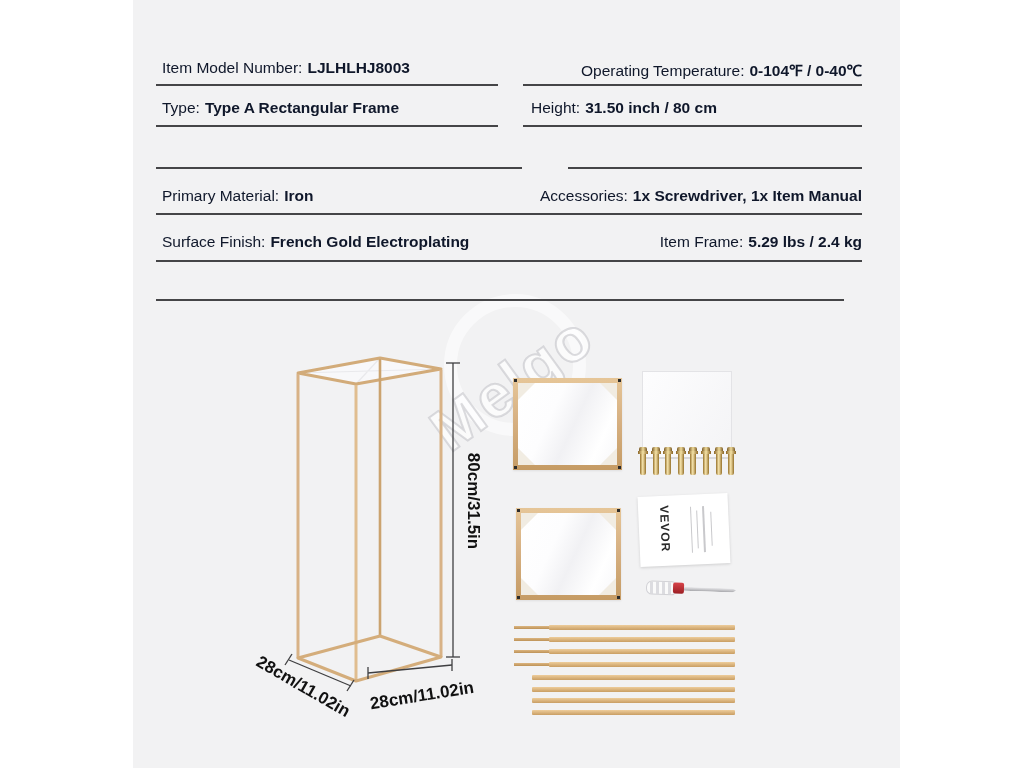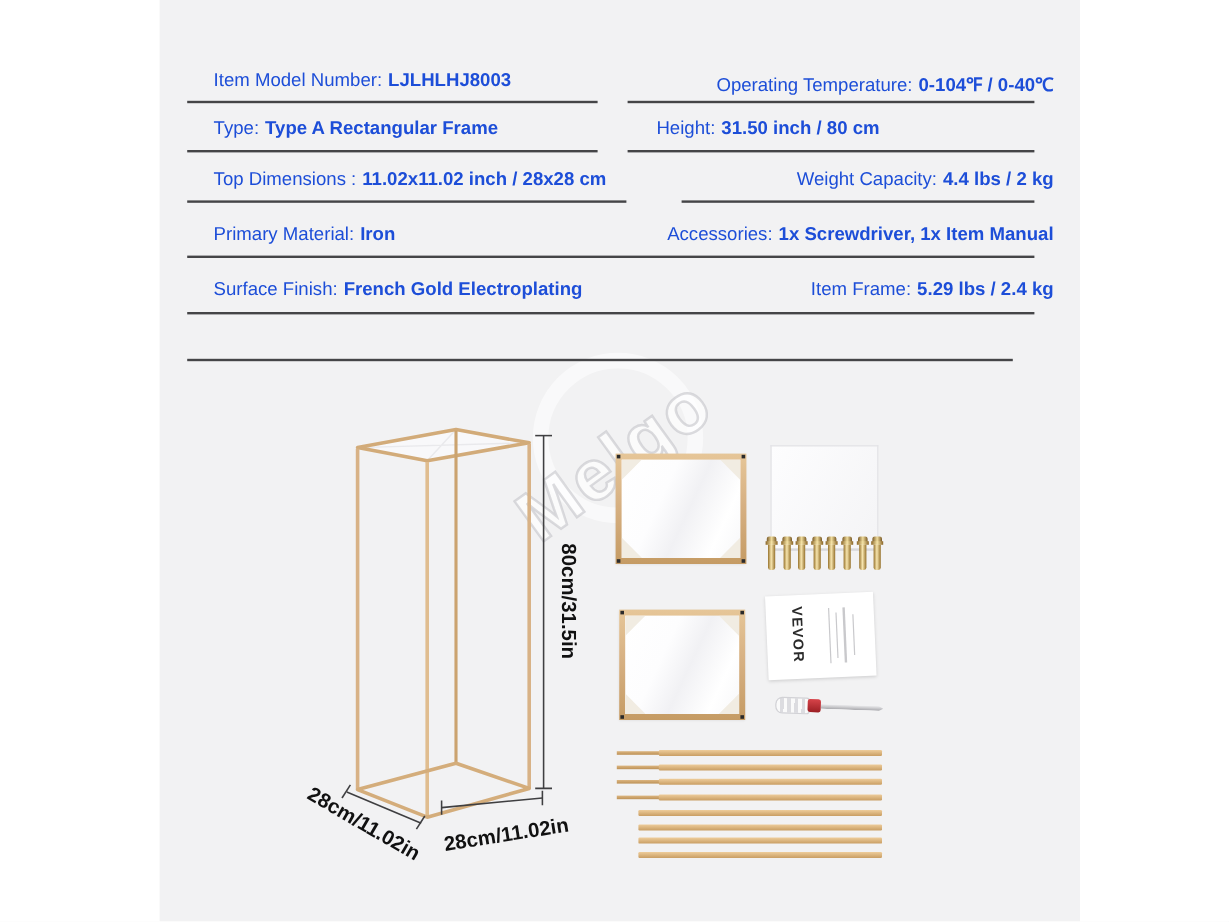--- a/index.html
+++ b/index.html
@@ -1,21 +1,21 @@
 <!DOCTYPE html>
 <html style="--bg: #f2f2f3; --gold: #d7b183; --red: #9c1f24;"><head>
 <meta charset="utf-8">
 <style>
   html,body{margin:0;padding:0;background:#ffffff;}
   #canvas{position:relative;width:1024px;height:768px;background:#ffffff;overflow:hidden;
           font-family:"Liberation Sans",sans-serif;color:#1d1d1f;}
   #sheet{position:absolute;left:133px;top:0;width:767px;height:768px;background:var(--bg,#f2f2f3);}
 
   
-  .cell{position:absolute;font-size:15.5px;white-space:nowrap;color:#1d4ed8;margin-left:16px;}
+  .cell{position:absolute;font-size:15.5px;white-space:nowrap;color:#0f172a;}
   .cell .lbl{font-weight:400;}
   .cell .val{font-weight:700;margin-left:5px;}
   .rcell{left:430px;width:432px;text-align:right;}
   .ln{position:absolute;height:1.6px;background:#454547;}
 
   #ln-l1{left:156px;top:84px;width:342px;}
   #ln-l2{left:156px;top:125px;width:342px;}
   #ln-l3{left:156px;top:167px;width:366px;}
   #ln-r1{left:523px;top:84px;width:339px;}
   #ln-r2{left:523px;top:125px;width:339px;}
@@ -107,38 +107,32 @@
 
   <div id="watermark-ring"></div>
   <div id="watermark">Melgo</div>
 
   <div class="cell" style="left:162px;top:59px">
     <span class="lbl">Item Model Number:</span><span class="val">LJLHLHJ8003</span>
   </div>
   <div class="cell" style="left:162px;top:99px">
     <span class="lbl">Type:</span><span class="val">Type A Rectangular Frame</span>
   </div>
-  <div class="cell" style="left:162px;top:141px">
-    <span class="lbl">Top Dimensions :</span><span class="val">11.02x11.02 inch / 28x28 cm</span>
-  </div>
   <div class="cell" style="left:162px;top:187px">
     <span class="lbl">Primary Material:</span><span class="val">Iron</span>
   </div>
   <div class="cell" style="left:162px;top:233px">
     <span class="lbl">Surface Finish:</span><span class="val">French Gold Electroplating</span>
   </div>
 
   <div class="cell rcell" style="top:59px">
     <span class="lbl">Operating Temperature:</span><span class="val">0-104℉ / 0-40℃</span>
   </div>
   <div class="cell" style="left:531px;top:99px">
     <span class="lbl">Height:</span><span class="val">31.50 inch / 80 cm</span>
-  </div>
-  <div class="cell rcell" style="top:141px">
-    <span class="lbl">Weight Capacity:</span><span class="val">4.4 lbs / 2 kg</span>
   </div>
   <div class="cell rcell" style="top:187px">
     <span class="lbl">Accessories:</span><span class="val">1x Screwdriver, 1x Item Manual</span>
   </div>
   <div class="cell rcell" style="top:233px">
     <span class="lbl">Item Frame:</span><span class="val">5.29 lbs / 2.4 kg</span>
   </div>
 
   <div class="ln" id="ln-l1"></div>
   <div class="ln" id="ln-l2"></div>

